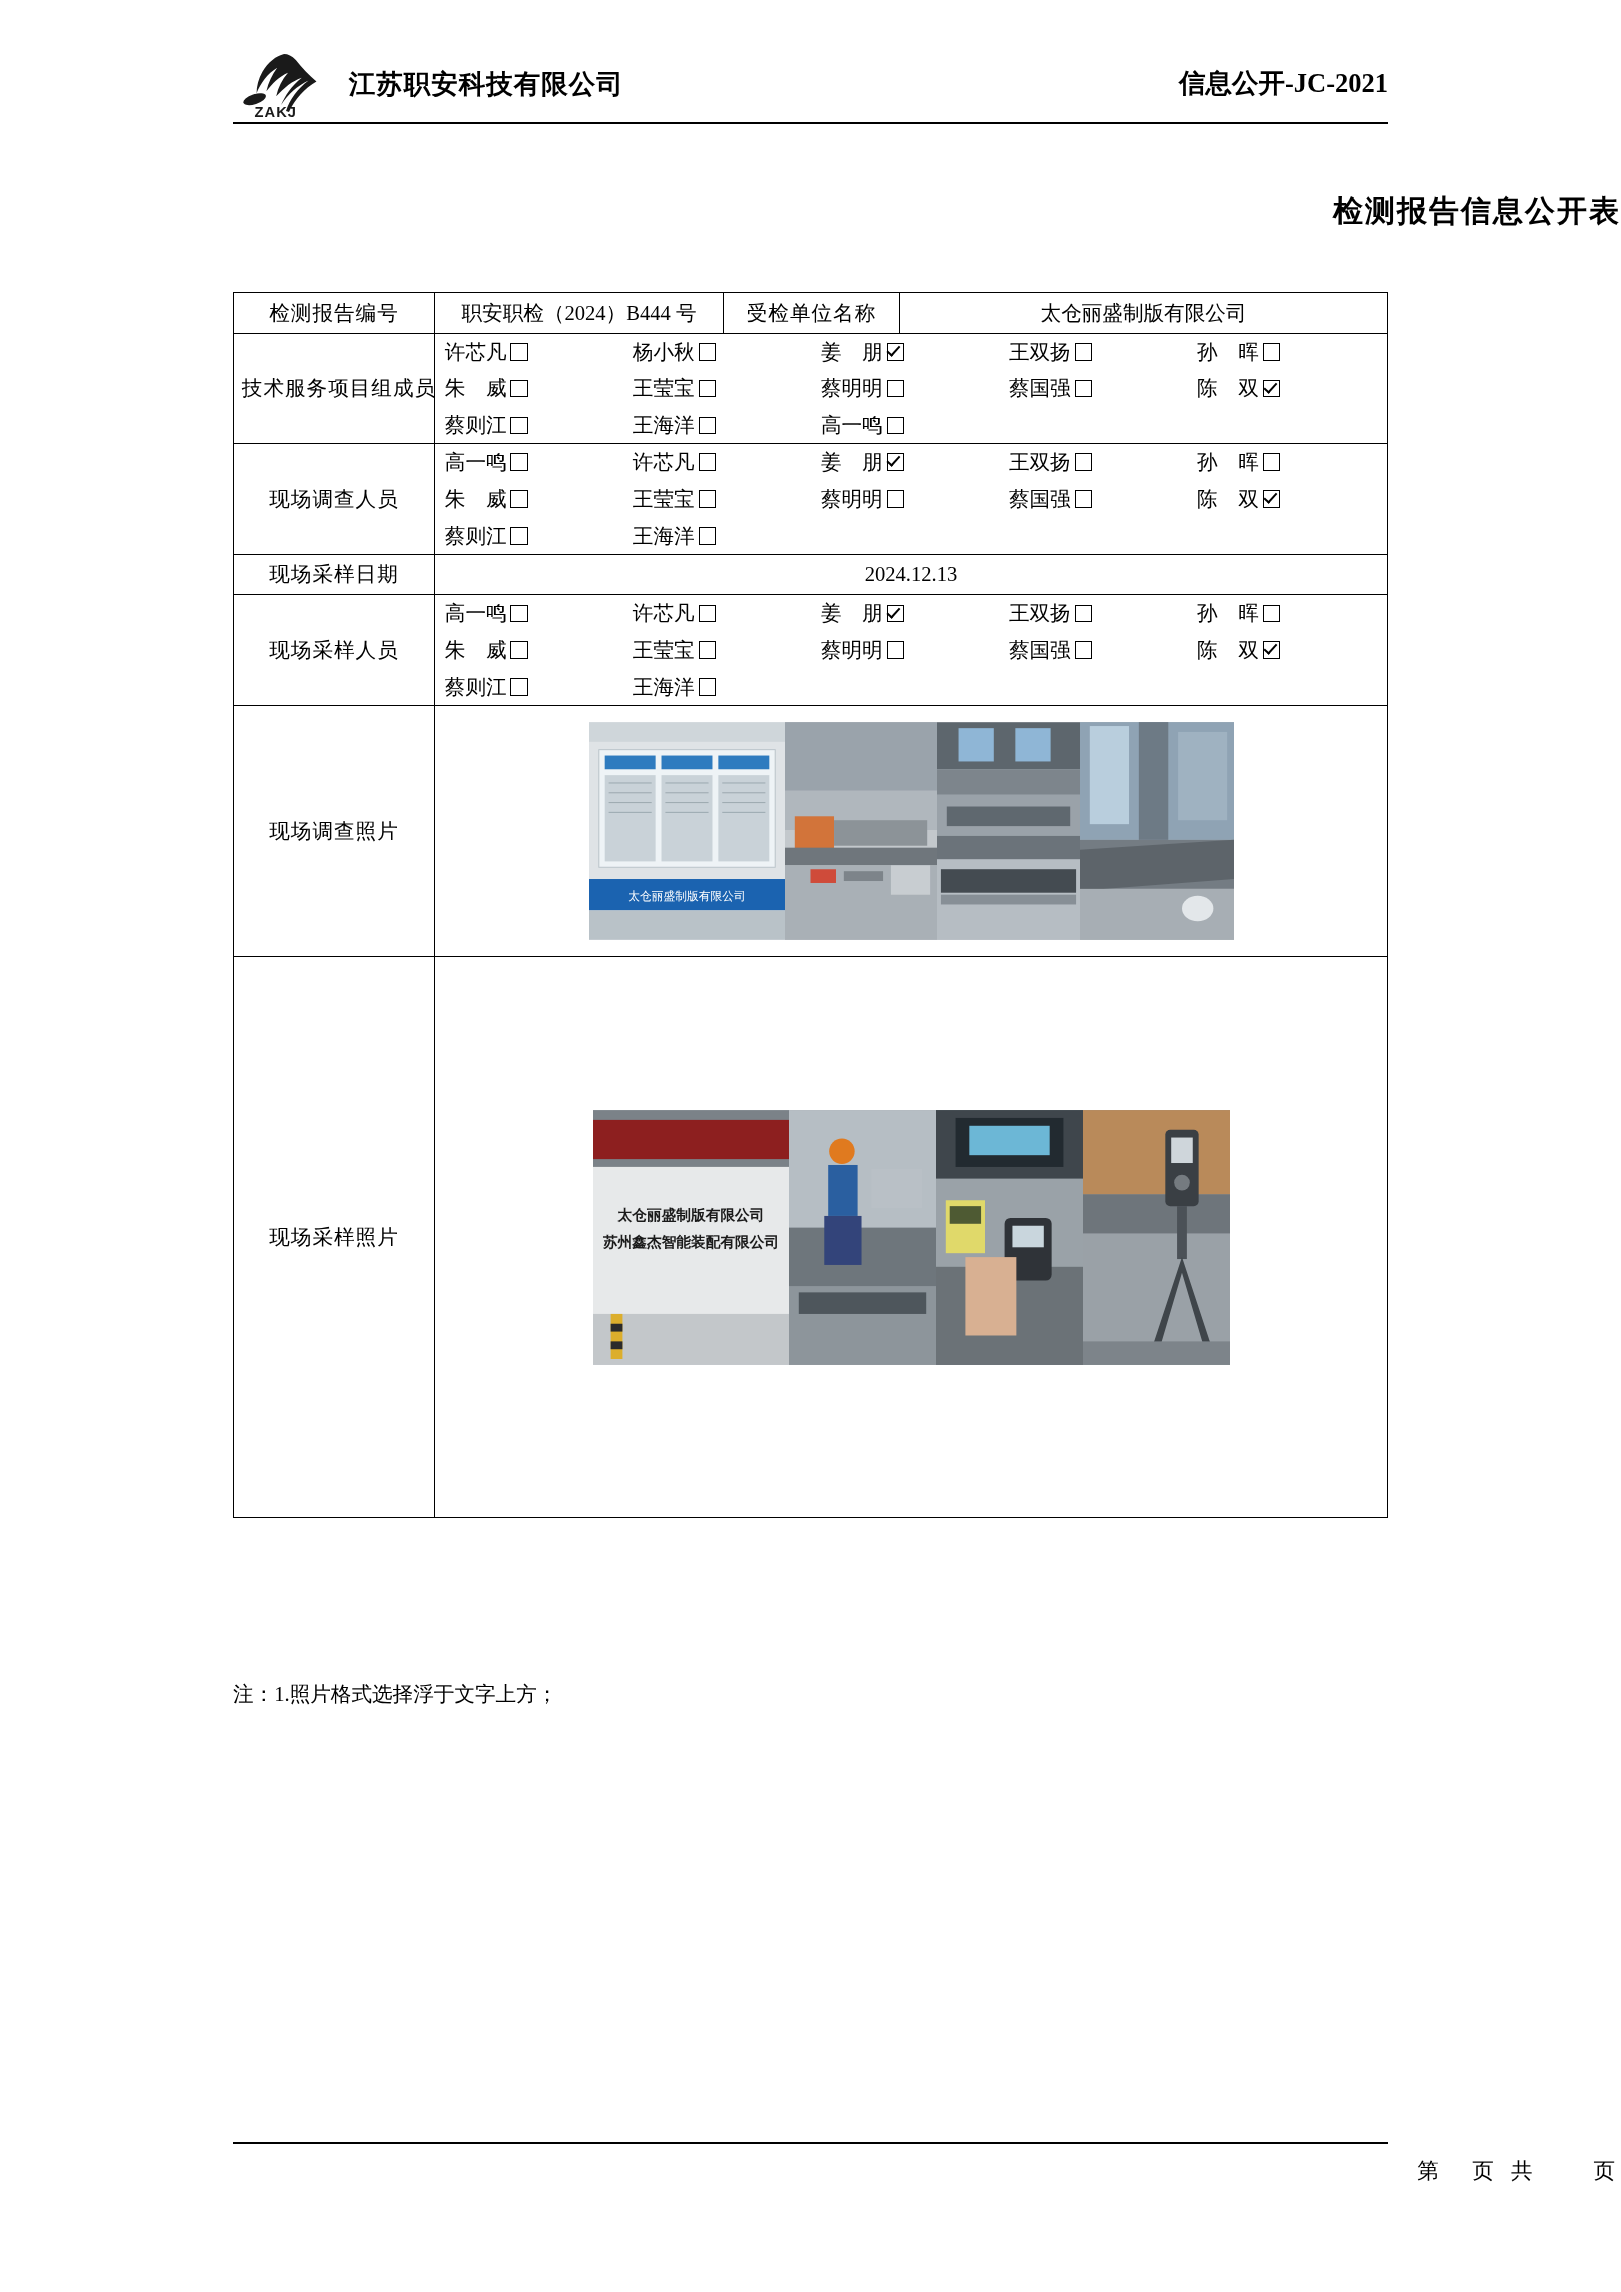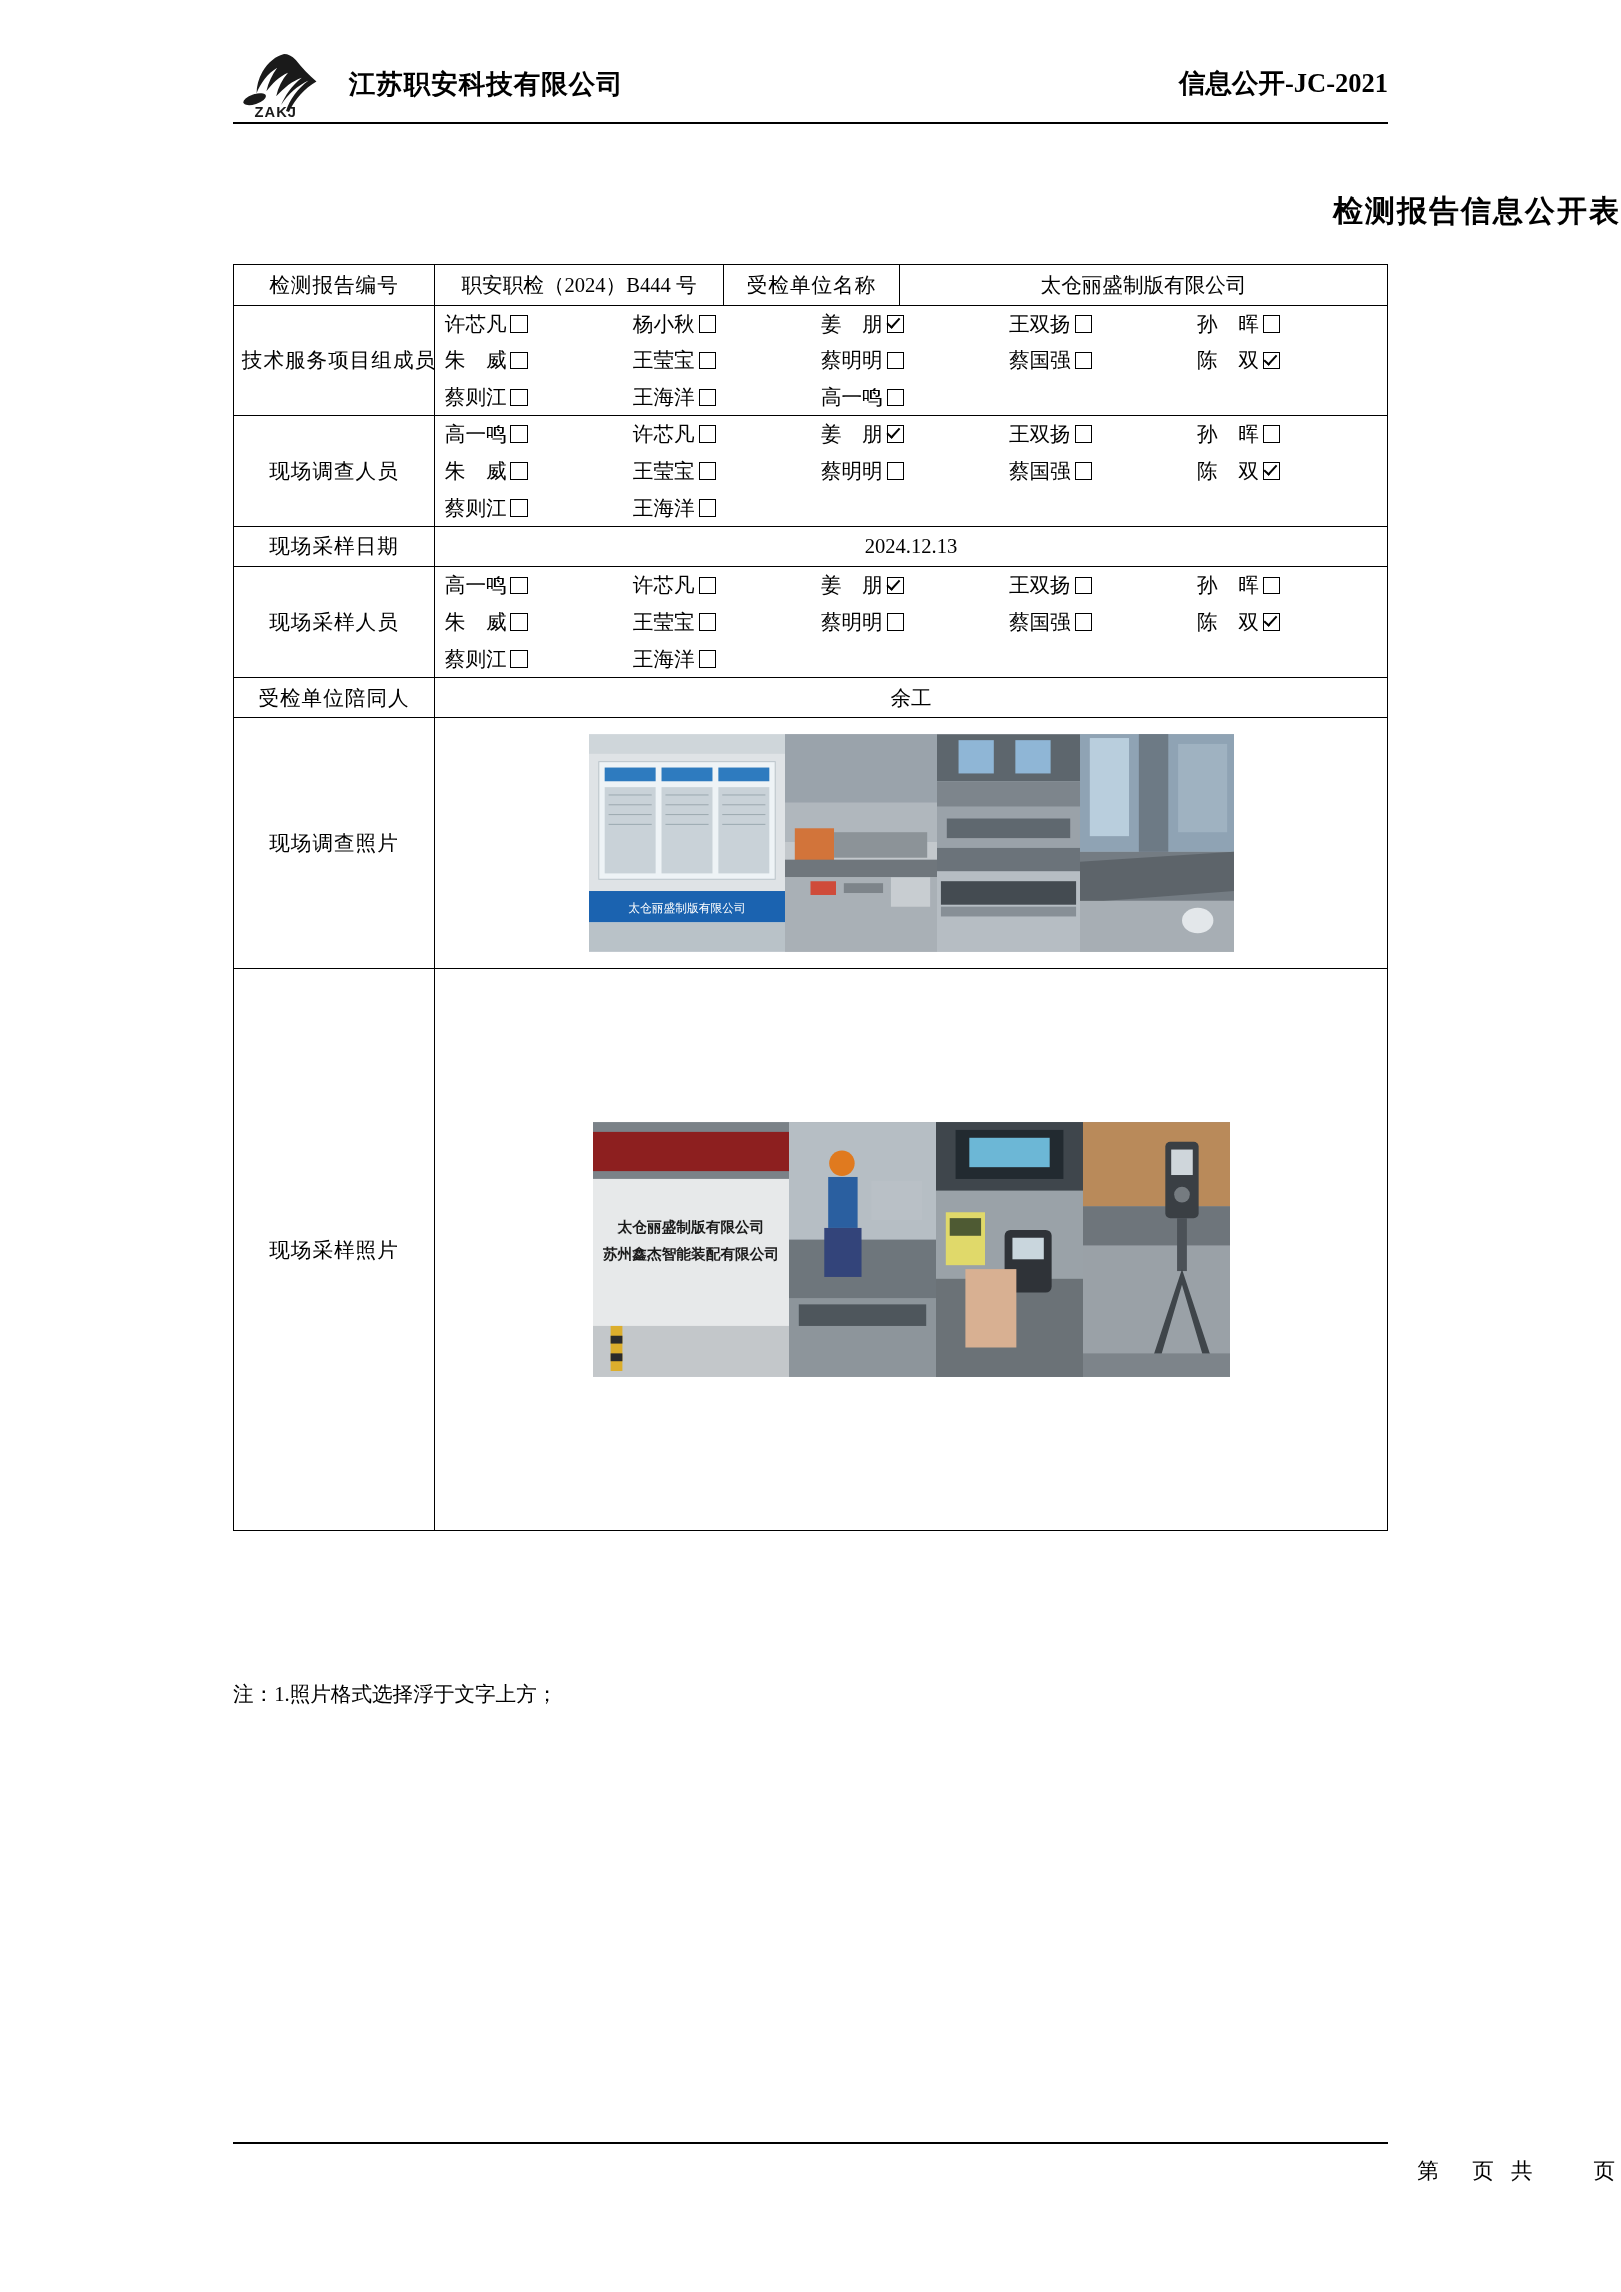--- a/index.html
+++ b/index.html
@@ -71,21 +71,21 @@
     left: 0;
     width: 100%;
     text-align: right;
     font-size: 30px;
     font-weight: bold;
     letter-spacing: 2px;
   }
   
   table.main {
     position: absolute;
-    top: 264px;
+    top: 292px;
     left: 233px;
     width: 1155px;
     border-collapse: collapse;
     table-layout: fixed;
     font-size: 20.6px;
   }
   table.main td {
     border: 1.5px solid #000;
     padding: 5.9px 7.8px;
     vertical-align: middle;
@@ -261,24 +261,20 @@
               <div class="pitem"><span>孙　晖</span><span class="box"></span></div>
               <div class="pitem"><span>朱　威</span><span class="box"></span></div>
               <div class="pitem"><span>王莹宝</span><span class="box"></span></div>
               <div class="pitem"><span>蔡明明</span><span class="box"></span></div>
               <div class="pitem"><span>蔡国强</span><span class="box"></span></div>
               <div class="pitem"><span>陈　双</span><span class="box checked"></span></div>
               <div class="pitem"><span>蔡则江</span><span class="box"></span></div>
               <div class="pitem"><span>王海洋</span><span class="box"></span></div>
             </div>
         </td>
-      </tr>
-      <tr>
-        <td class="lbl">受检单位陪同人</td>
-        <td class="ctr" colspan="4">余工</td>
       </tr>
 
       <tr>
         <td class="lbl">现场调查照片</td>
         <td colspan="4" class="photo-cell">
           <div class="photo-strip">
 
             <div class="ph">
               <svg width="196" height="218" viewBox="0 0 200 222" style="font-size:21px">
                 <rect width="200" height="222" fill="#dfe3e6"></rect>

